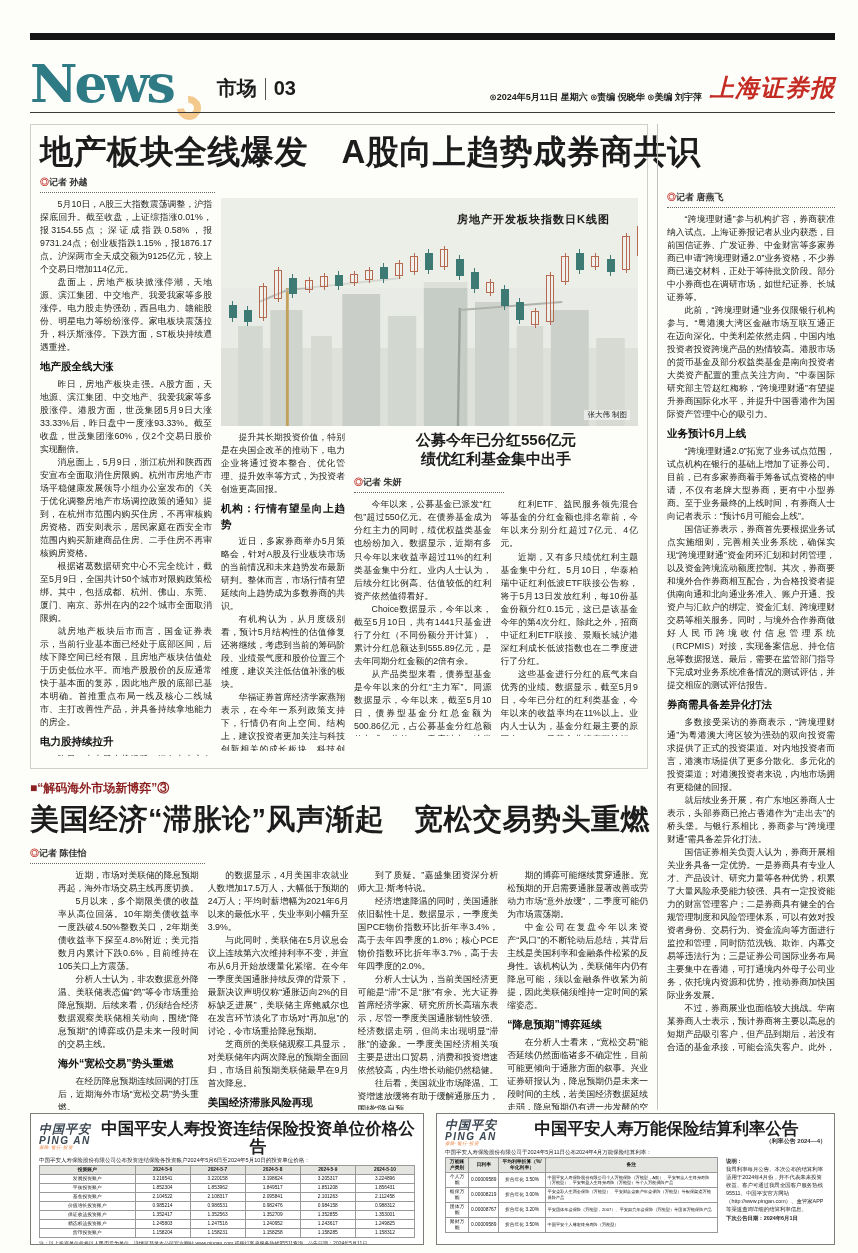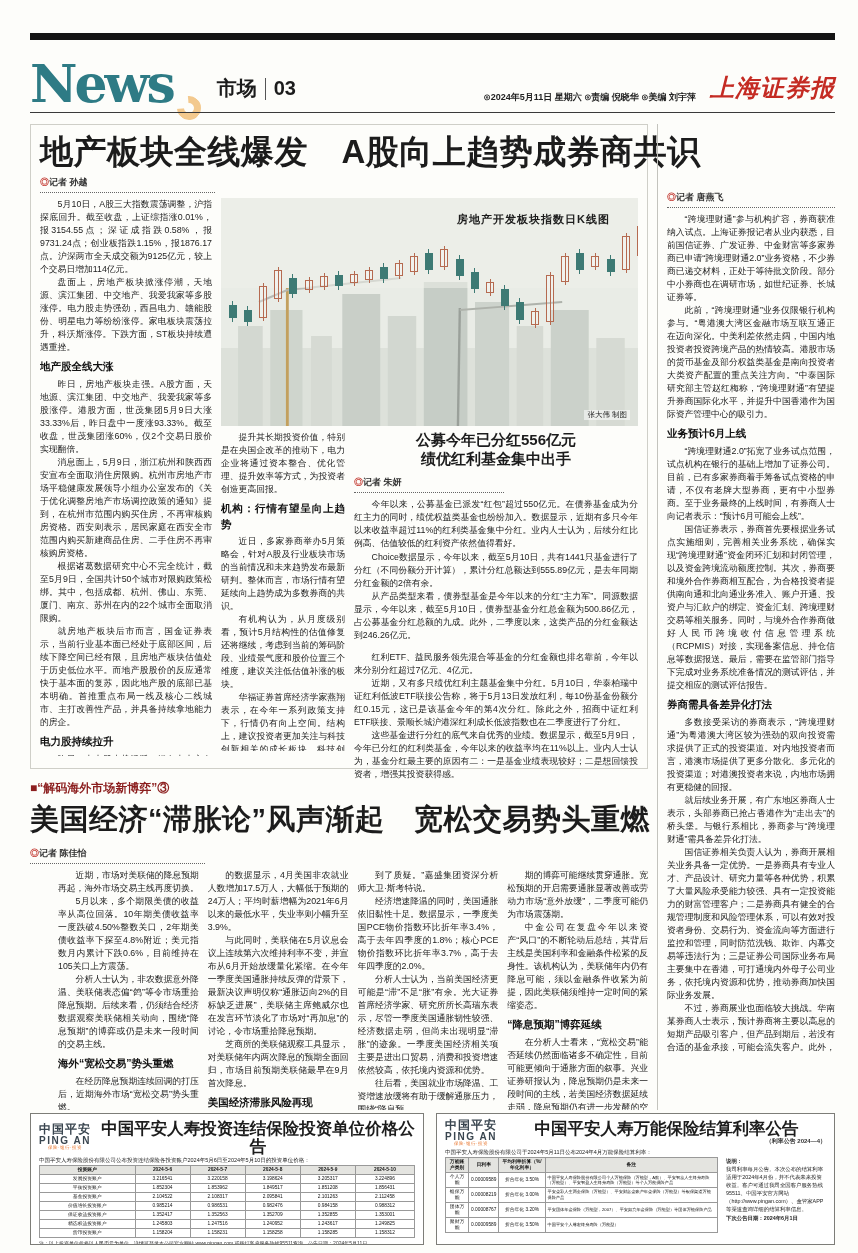--- a/index.html
+++ b/index.html
@@ -10,21 +10,21 @@
   .topbar{ position:absolute; left:30px; right:23px; top:33px; height:7px; background:#141414;}
   .masthead{ position:absolute; left:30px; right:23px; top:48px; height:60px; display:flex; align-items:flex-end;}
   .news-logo{ font-family:"DejaVu Serif",serif; font-weight:bold; font-size:52px; line-height:.9;
     color:#2e7b85; letter-spacing:-3px; position:relative; padding-right:30px;}
   .bubble{ position:absolute; right:2px; bottom:-12px; width:24px; height:24px; border:7px solid #f3c98e;
     border-radius:50%; border-left-color:transparent; transform:rotate(40deg);}
   .section-wrap{ display:flex; align-items:center; gap:8px; margin-left:14px; padding-bottom:6px;}
   .section-label{ font-size:20px; font-weight:bold;}
   .section-div{ width:1px; height:22px; background:#555;}
   .page-no{ font-size:20px; font-weight:bold;}
-  .mast-right{ margin-left:auto; display:flex; align-items:flex-end; gap:14px; padding-bottom:4px;}
+  .mast-right{ margin-left:auto; display:flex; align-items:flex-end; gap:8px; padding-bottom:4px;}
   .mast-meta{ font-size:9px; font-weight:bold; color:#222;}
   .brand{ font-family:"DejaVu Serif",serif; font-style:italic; font-weight:bold; font-size:24px; color:#c42b23; letter-spacing:1px;}
   .mast-rule{ position:absolute; left:30px; right:23px; top:112px; border-top:1.5px solid #3a3a3a;}
   
   .main{ position:absolute; left:30px; top:124px; width:805px; height:986px; display:flex; gap:9px; overflow:hidden;}
   .main-left{ width:618px;}
   .v-div{ width:1px; background:#c3c3bd;}
   
   .a1-box{ border:1px solid #cfcfc8; padding:8px 9px 6px; height:645px;}
   .a1-box h1{ font-size:33px; font-weight:900; letter-spacing:.5px; line-height:1.15; white-space:nowrap;}
@@ -44,37 +44,37 @@
   .kline{ position:absolute; inset:0;}
   .candle{ position:absolute; width:8px;}
   .candle .wick{ position:absolute; left:3px; width:1px; top:-4px; bottom:-4px;}
   .photo-label{ position:absolute; top:14px; right:28px; font-size:11px; font-weight:bold; color:#1d1d1d; letter-spacing:1px;}
   .photo-credit{ position:absolute; bottom:6px; right:8px; font-size:7.5px; color:#222; background:rgba(255,255,255,.55); padding:0 3px;}
   .under-photo{ display:flex; gap:9px; margin-top:5px;}
   .a1-col2{ width:124px; height:320px;}
   
   .a2{ flex:1; min-width:0;}
   .a2 h2{ font-size:15px; font-weight:900; text-align:center; line-height:1.25; margin:0 0 3px;}
-  .a2-cols{ display:flex; gap:9px;flex-direction:column;}
+  .a2-cols{ display:flex; gap:9px;}
   .a2-col{ flex:1; height:238px;}
   
   .kicker{ font-size:12px; font-weight:bold; color:#8c1f1f; margin:11px 0 3px;}
   .a4 h2{ font-size:29px; font-weight:900; letter-spacing:.5px; white-space:nowrap; margin-bottom:2px;}
   .a4-cols{ display:flex; gap:9px;margin-left:28px;}
   .a4-col{ flex:1; height:250px;}
   
   .a3{ width:177px; padding-top:62px;}
   .a3 h2{ font-size:17px; font-weight:900; line-height:1.35; margin-bottom:4px;}
   .a3-body{ height:842px;}
   
   .ads{ position:absolute; left:30px; right:23px; top:1113px; height:132px; display:flex; gap:12px;}
   .ad{ border:1px solid #7d7d78; background:#fff; padding:5px 8px; overflow:hidden;}
   .ad-left{ width:394px;} .ad-right{ flex:1;}
   .ad-head{ display:flex; align-items:center; gap:10px;}
-  .pa-logo{ text-align:center; line-height:1.05; flex-shrink:0;}
+  .pa-logo{ line-height:1.05; flex-shrink:0;font-style:italic;}
   .pa-cn{ font-size:12px; font-weight:900; color:#39454f; letter-spacing:1px;}
   .pa-en{ font-size:10px; font-weight:900; color:#39454f; letter-spacing:1.5px;}
   .pa-tag{ font-size:4.5px; color:#e8732a; letter-spacing:.5px;}
   .ad-title{ font-size:16.5px; font-weight:900; flex:1; text-align:center; line-height:1.1;}
   .ad-sub{ font-size:6px; font-weight:bold; text-align:right; color:#333;}
   .ad-intro{ font-size:5.5px; margin:2px 0 1px; color:#222;}
   table.tiny{ width:100%; border-collapse:collapse; font-size:4.8px; color:#111;}
   table.tiny th, table.tiny td{ border:0.5px solid #999; padding:1px 2px; text-align:center; line-height:1.25;}
   table.tiny th{ background:#e4e4e0; font-weight:bold;}
   table.tiny td.note-cell{ text-align:left; max-height:12px; overflow:hidden; font-size:4.2px;}
@@ -281,21 +281,21 @@
             </div>
           <div class="newscol a4-col">
               <p class="para">的数据显示，4月美国非农就业人数增加17.5万人，大幅低于预期的24万人；平均时薪增幅为2021年6月以来的最低水平，失业率则小幅升至3.9%。</p>
               <p class="para">与此同时，美联储在5月议息会议上连续第六次维持利率不变，并宣布从6月开始放缓量化紧缩。在今年一季度美国通胀持续反弹的背景下，最新决议声明仅称“通胀迈向2%的目标缺乏进展”，美联储主席鲍威尔也在发言环节淡化了市场对“再加息”的讨论，令市场重拾降息预期。</p>
               <p class="para">芝商所的美联储观察工具显示，对美联储年内两次降息的预期全面回归，市场目前预期美联储最早在9月首次降息。</p>
               <h4 class="subhead">美国经济滞胀风险再现</h4>
             </div>
           <div class="newscol a4-col">
               <p class="para">到了质疑。”嘉盛集团资深分析师大卫·斯考特说。</p>
               <p class="para">经济增速降温的同时，美国通胀依旧黏性十足。数据显示，一季度美国PCE物价指数环比折年率3.4%，高于去年四季度的1.8%；核心PCE物价指数环比折年率3.7%，高于去年四季度的2.0%。</p>
-              <p class="para">分析人士认为，当前美国经济更可能是“滞”不足“胀”有余。光大证券首席经济学家、研究所所长高瑞东表示，尽管一季度美国通胀韧性较强、经济数据走弱，但尚未出现明显“滞胀”的迹象。一季度美国经济相关项主要是进出口贸易，消费和投资增速依然较高，依托境内资源和优势。</p>
+              <p class="para">分析人士认为，当前美国经济更可能是“滞”不足“胀”有余。光大证券首席经济学家、研究所所长高瑞东表示，尽管一季度美国通胀韧性较强、经济数据走弱，但尚未出现明显“滞胀”的迹象。一季度美国经济相关项主要是进出口贸易，消费和投资增速依然较高，内生增长动能仍然稳健。</p>
               <p class="para">往后看，美国就业市场降温、工资增速放缓将有助于缓解通胀压力，围绕“降息预</p>
             </div>
           <div class="newscol a4-col">
               <p class="para">期的博弈可能继续贯穿通胀。宽松预期的开启需要通胀显著改善或劳动力市场“意外放缓”，二季度可能仍为市场震荡期。</p>
               <p class="para">中金公司在复盘今年以来资产“风口”的不断轮动后总结，其背后主线是美国利率和金融条件松紧的反身性。该机构认为，美联储年内仍有降息可能，须以金融条件收紧为前提，因此美联储须维持一定时间的紧缩姿态。</p>
               <h4 class="subhead">“降息预期”博弈延续</h4>
               <p class="para">在分析人士看来，“宽松交易”能否延续仍然面临诸多不确定性，目前可能更倾向于通胀方面的叙事。兴业证券研报认为，降息预期仍是未来一段时间的主线，若美国经济数据延续走弱，降息预期仍有进一步发酵的空间。</p>
             </div>
         </div>
       </div>

